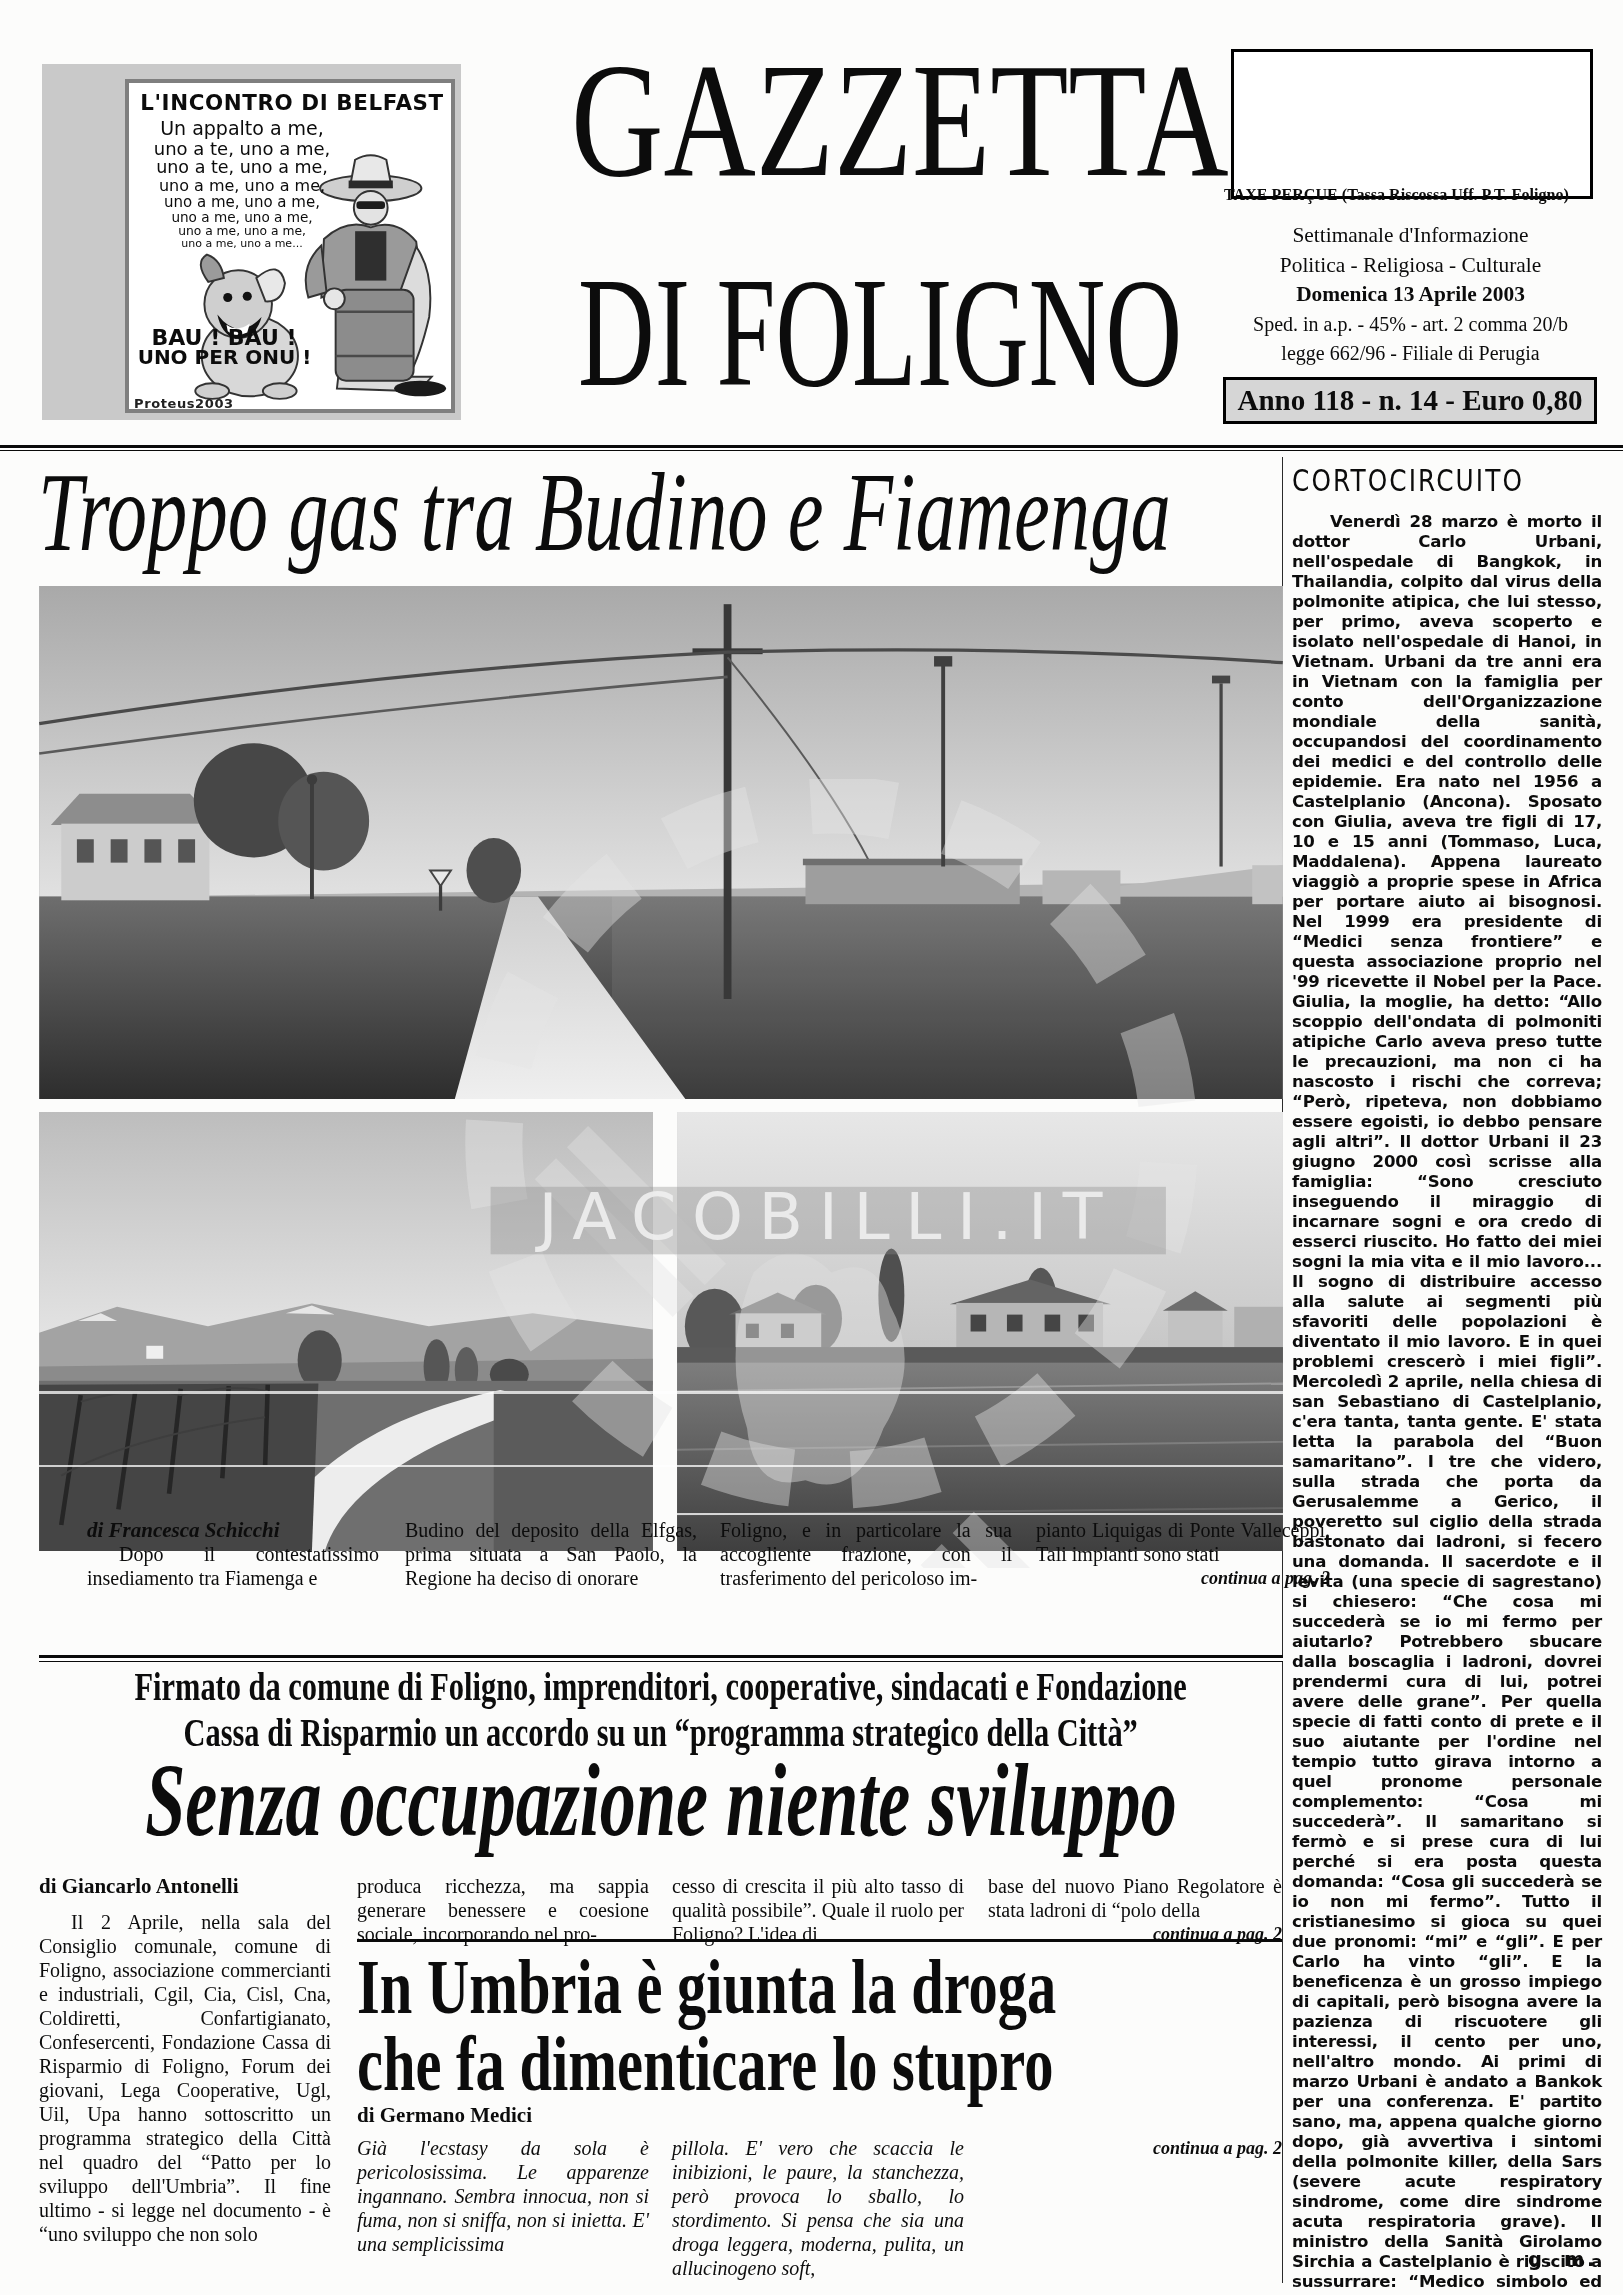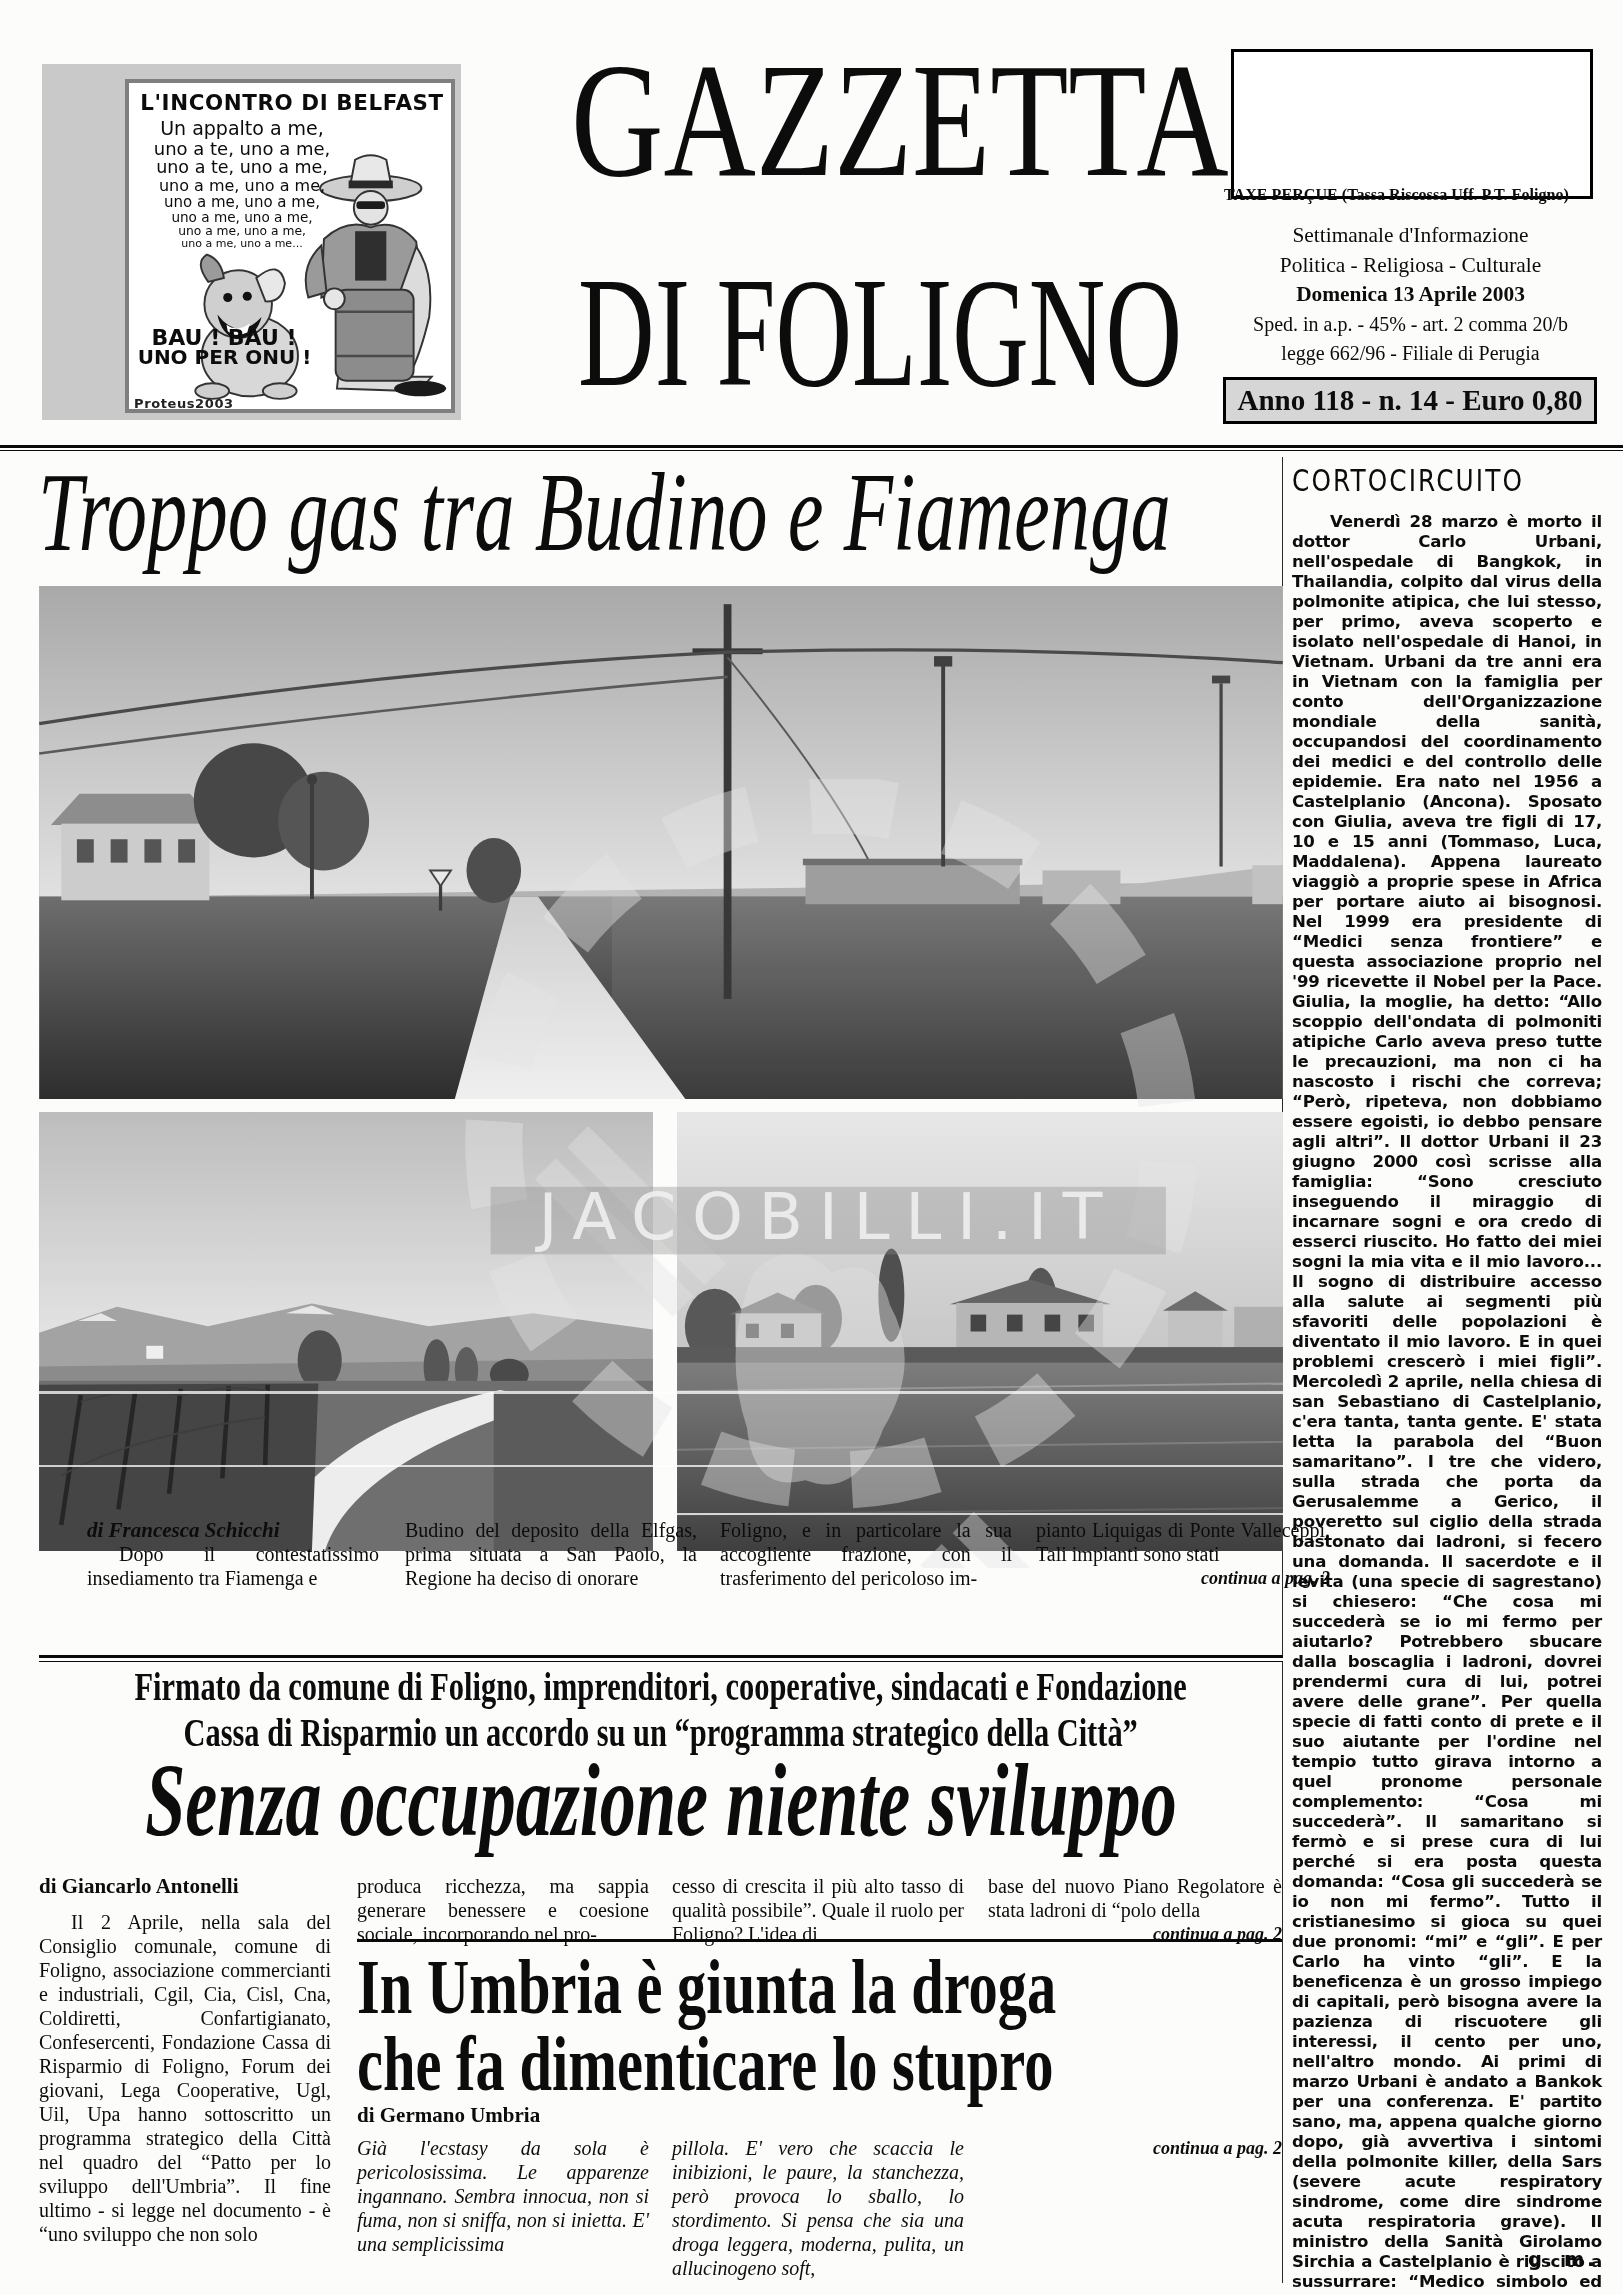--- a/index.html
+++ b/index.html
@@ -336,21 +336,21 @@
   <div class="abs band b-top c2">produca ricchezza, ma sappia generare benessere e coesione sociale, incorporando nel pro-</div>
   <div class="abs band b-top c3">cesso di crescita il più alto tasso di qualità possibile”. Quale il ruolo per Foligno? L'idea di</div>
   <div class="abs band b-top c4">
     <div>base del nuovo Piano Regolatore è stata ladroni di “polo della</div>
     <div class="continua">continua a pag. 2</div>
   </div>
 
   <div class="abs rule-droga"></div>
   <div class="abs droga-h droga-h1">In Umbria è giunta la droga</div>
   <div class="abs droga-h droga-h2">che fa dimenticare lo stupro</div>
-  <div class="abs byline-roman mancini">di Germano Umbria</div>
+  <div class="abs byline-roman mancini">di Germano Medici</div>
   <div class="abs band dcol c2 ital">Già l'ecstasy da sola è pericolosissima. Le apparenze ingannano. Sembra innocua, non si fuma, non si sniffa, non si inietta. E' una semplicissima</div>
   <div class="abs band dcol c3 ital">pillola. E' vero che scaccia le inibizioni, le paure, la stanchezza, però provoca lo sballo, lo stordimento. Si pensa che sia una droga leggera, moderna, pulita, un allucinogeno soft,</div>
   <div class="abs band dcol c4">
     <div class="continua">continua a pag. 2</div>
   </div>
 
   <div class="abs scanline" style="left:39px;top:1391px;width:1244px;"></div>
   <div class="abs scanline" style="left:39px;top:1465px;width:1244px;height:1.9px;"></div>
   <div class="abs scanline" style="left:677px;top:1513px;width:606px;height:1.9px;"></div>
 

